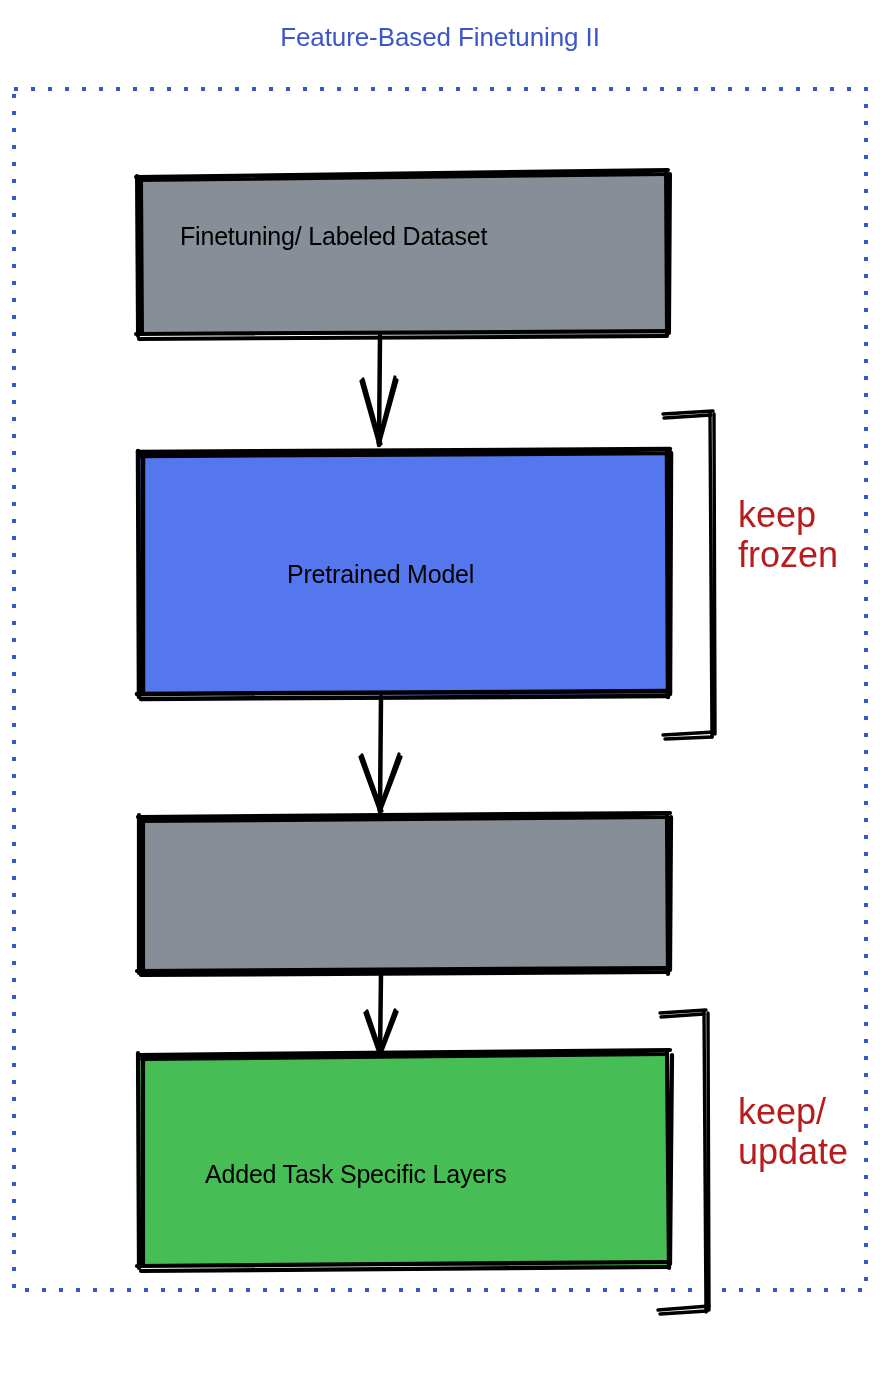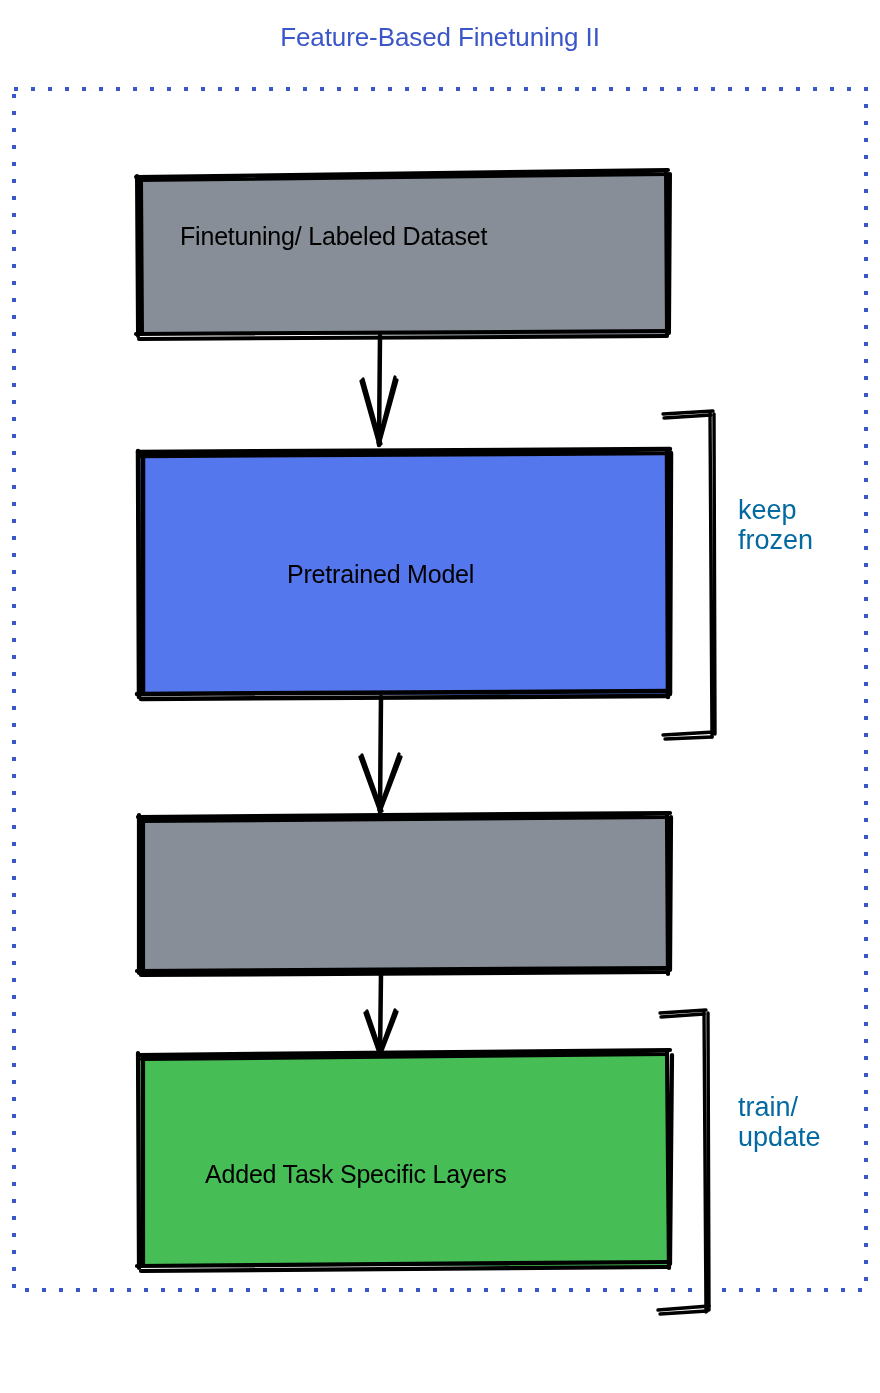--- a/index.html
+++ b/index.html
@@ -43,22 +43,22 @@
   .node-label {
     position: absolute;
     color: #000000;
     font-size: 25px;
     font-family: "Liberation Sans", sans-serif;
     white-space: nowrap;
     letter-spacing: -0.2px;
   }
   .side-label {
     position: absolute;
-    color: #0369a1;
-    font-size: 27px;
+    color: #b91c1c;
+    font-size: 36px;
     line-height: 1.12;
     font-family: "Liberation Sans", sans-serif;
     white-space: pre-line;
   }
   .lbl-dataset  { left: 180px; top: 222px; }
   .lbl-pretrain { left: 287px; top: 560px; }
   .lbl-output   { left: 289px; top: 880px; }
   .lbl-added    { left: 205px; top: 1160px; }
   .lbl-frozen   { left: 738px; top: 495px; }
   .lbl-train    { left: 738px; top: 1092px; }
@@ -141,16 +141,16 @@
   <div class="node-label lbl-pretrain">Pretrained Model</div>
 
   <div class="node-label lbl-dataset">Finetuning/ Labeled Dataset</div>
 
 
   <div class="node-label lbl-added">Added Task Specific Layers</div>
 
   <div class="side-label lbl-frozen">keep
 frozen</div>
 
-  <div class="side-label lbl-train">train/
+  <div class="side-label lbl-train">keep/
 update</div>
 
 </div>
 
 </body></html>

